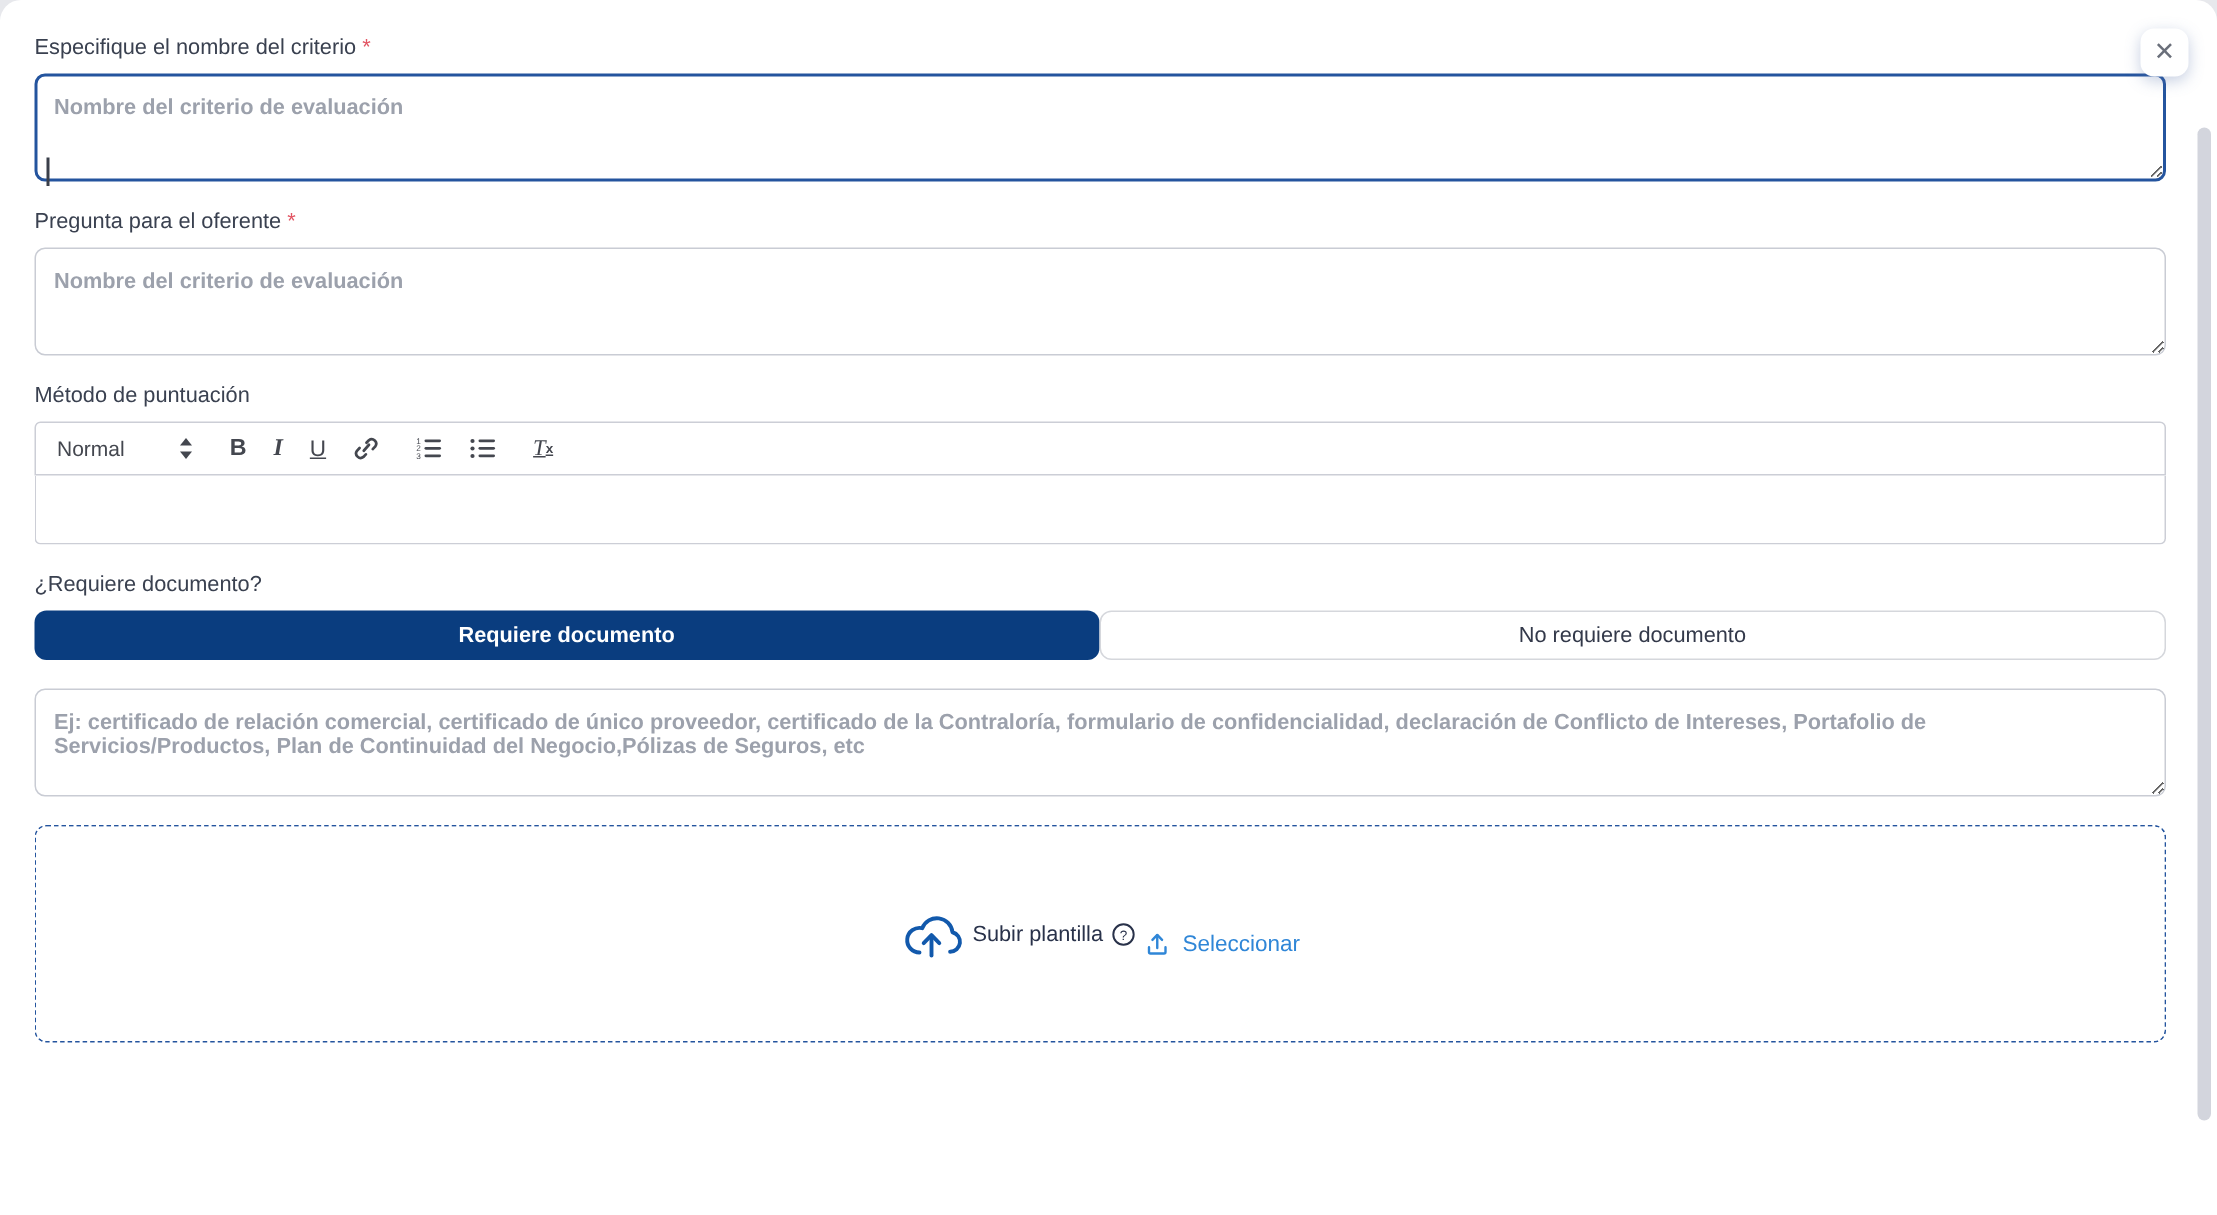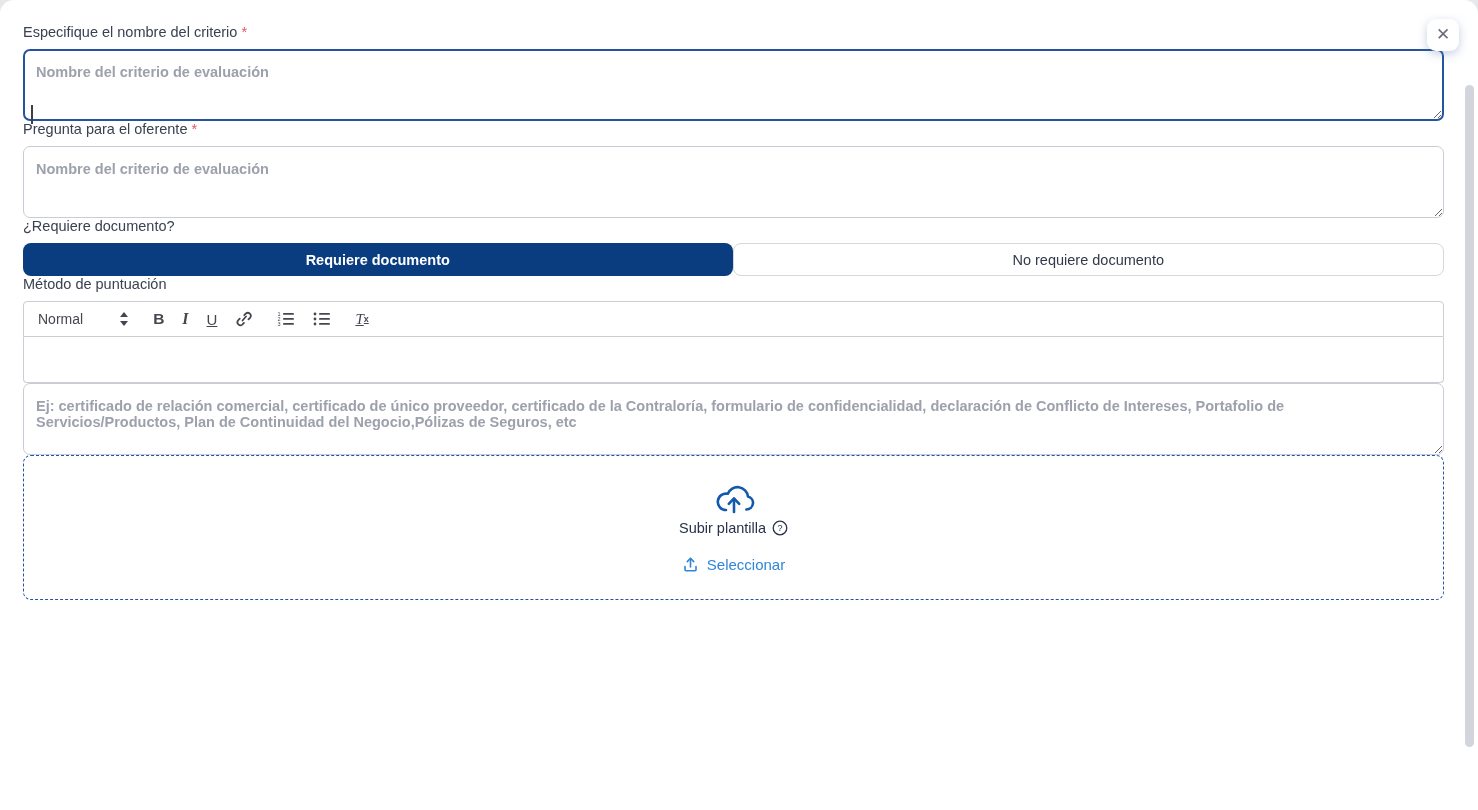--- a/index.html
+++ b/index.html
@@ -34,21 +34,21 @@
     background: #ffffff;
     border: none;
     border-radius: 9px;
     box-shadow: 0 3px 10px rgba(90,115,170,.35);
     color: #6a6f7a;
     font-size: 17px;
     line-height: 32px;
     text-align: center;
     cursor: pointer;
   }
-  .field { }
+  .field { margin-bottom: 19px; }
   .field-label {
     display: block;
     font-size: 14.5px;
     color: #3a4150;
     margin-bottom: 9px;
   }
   .req { color: #e25563; }
   textarea {
     display: block;
     width: 1421px;
@@ -122,21 +122,20 @@
     color: #33394a;
     border: 1px solid #d5d7dc;
   }
   
   .upload-zone {
     width: 1421px;
     height: 145px;
     border: 1.5px dashed #24549e;
     border-radius: 8px;
     display: flex;
-    flex-direction: column;
     align-items: center;
     justify-content: center;
     gap: 6px;
   }
   .upload-title {
     display: flex; align-items: center; gap: 6px;
     font-size: 14.5px; color: #29324a;
   }
   .select-link {
     display: flex; align-items: flex-start; gap: 8px;
@@ -179,28 +178,20 @@
 
   <div class="field">
     <label class="field-label"><span>Especifique el nombre del criterio</span> <span class="req">*</span></label>
     <textarea class="focused" placeholder="Nombre del criterio de evaluación" style=""></textarea>
     <span class="caret"></span>
   </div>
 
   <div class="field">
     <label class="field-label"><span>Pregunta para el oferente</span> <span class="req">*</span></label>
     <textarea placeholder="Nombre del criterio de evaluación" style=""></textarea>
-  </div>
-
-  <div class="field">
-    <label class="field-label">¿Requiere documento?</label>
-    <div class="toggle-group">
-      <button class="toggle-btn active">Requiere documento</button>
-      <button class="toggle-btn inactive">No requiere documento</button>
-    </div>
   </div>
 
   <div class="field">
     <label class="field-label">Método de puntuación</label>
     <div class="editor">
       <div class="editor-toolbar">
         <div class="style-picker">
           <span class="style-label">Normal</span>
           <span>
             <svg width="10" height="14" viewBox="0 0 10 14" fill="#44474f">
@@ -255,20 +246,28 @@
         <button class="tb-btn glyph-clean">
             <span>T</span>
             <sub>x</sub>
           </button>
       </div>
       <div class="editor-body"></div>
     </div>
   </div>
 
   <div class="field">
+    <label class="field-label">¿Requiere documento?</label>
+    <div class="toggle-group">
+      <button class="toggle-btn active">Requiere documento</button>
+      <button class="toggle-btn inactive">No requiere documento</button>
+    </div>
+  </div>
+
+  <div class="field">
     <textarea placeholder="Ej: certificado de relación comercial, certificado de único proveedor, certificado de la Contraloría, formulario de confidencialidad, declaración de Conflicto de Intereses, Portafolio de Servicios/Productos, Plan de Continuidad del Negocio,Pólizas de Seguros, etc" style=""></textarea>
   </div>
 
   <div class="field">
     <div class="upload-zone">
       <span>
         <svg width="42" height="32" viewBox="0 0 42 32" fill="none" stroke="#1259ac" stroke-width="2.6" stroke-linecap="round" stroke-linejoin="round">
           <path d="M13 28 a8.2 8.2 0 1 1 1.8-16.2 A10.5 10.5 0 0 1 35 14.5 a6.6 6.6 0 0 1 -1.6 13"></path>
           <path d="M21 30 V17"></path>
           <path d="M15.8 21.8 L21 16.4 L26.2 21.8"></path>

